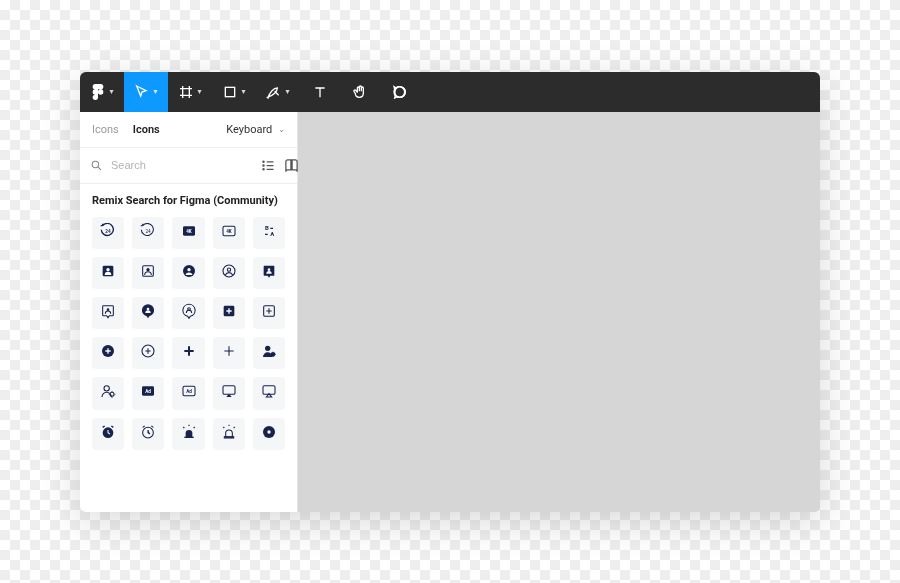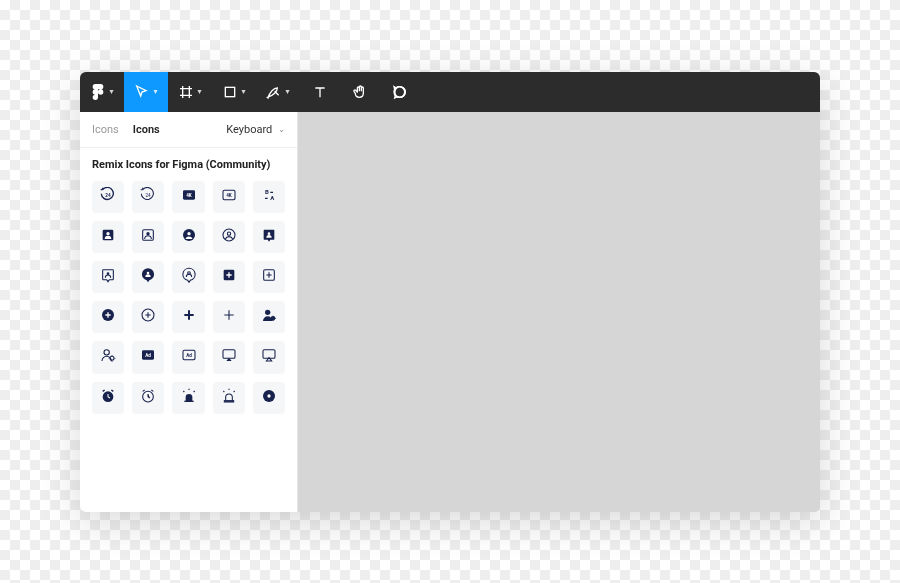--- a/index.html
+++ b/index.html
@@ -209,22 +209,44 @@
       <div class="tabs">
         <span class="tab">Icons</span>
         <span class="tab active">Icons</span>
         <span class="tabs-spacer"></span>
         <span class="page-select">
           <span>Keyboard</span>
           <span class="chev">⌄</span>
         </span>
       </div>
 
-
-      <div class="section-title">Remix Icons for Figma (Community)</div>
+      <div class="search-row">
+        <span class="search-icon">
+          <svg width="13" height="13" viewBox="0 0 24 24" fill="none" stroke="currentColor" stroke-width="2">
+              <circle cx="10" cy="10" r="6"></circle>
+              <path d="M15 15l5 5"></path>
+            </svg>
+        </span>
+        <input class="search-input" placeholder="Search" style="">
+        <span class="sr-btn">
+          <svg width="15" height="15" viewBox="0 0 24 24" fill="none" stroke="currentColor" stroke-width="2">
+              <circle cx="4" cy="6" r="1" fill="currentColor"></circle>
+              <circle cx="4" cy="12" r="1" fill="currentColor"></circle>
+              <circle cx="4" cy="18" r="1" fill="currentColor"></circle>
+              <path d="M9 6h11M9 12h11M9 18h11"></path>
+            </svg>
+        </span>
+        <span class="sr-btn">
+          <svg width="15" height="15" viewBox="0 0 24 24" fill="none" stroke="currentColor" stroke-width="2">
+              <path d="M3 6a3 3 0 0 1 3-3h5v16H6a3 3 0 0 0-3 3V6zM21 6a3 3 0 0 0-3-3h-5v16h5a3 3 0 0 1 3 3V6z"></path>
+            </svg>
+        </span>
+      </div>
+
+      <div class="section-title">Remix Search for Figma (Community)</div>
 
       <div class="grid" id="icon-grid">
           <div class="asset">
             <span class="icn"><svg viewBox="0 0 24 24">
                 <path fill="none" stroke="#17224d" stroke-width="2" d="M4 4a9 9 0 1 1-2 6M4 4V1M4 4H1"></path>
                 <text x="12" y="15" font-size="7" text-anchor="middle" fill="#17224d" font-weight="700">24</text>
               </svg></span>
           </div>
           <div class="asset">
             <span class="icn"><svg viewBox="0 0 24 24">

